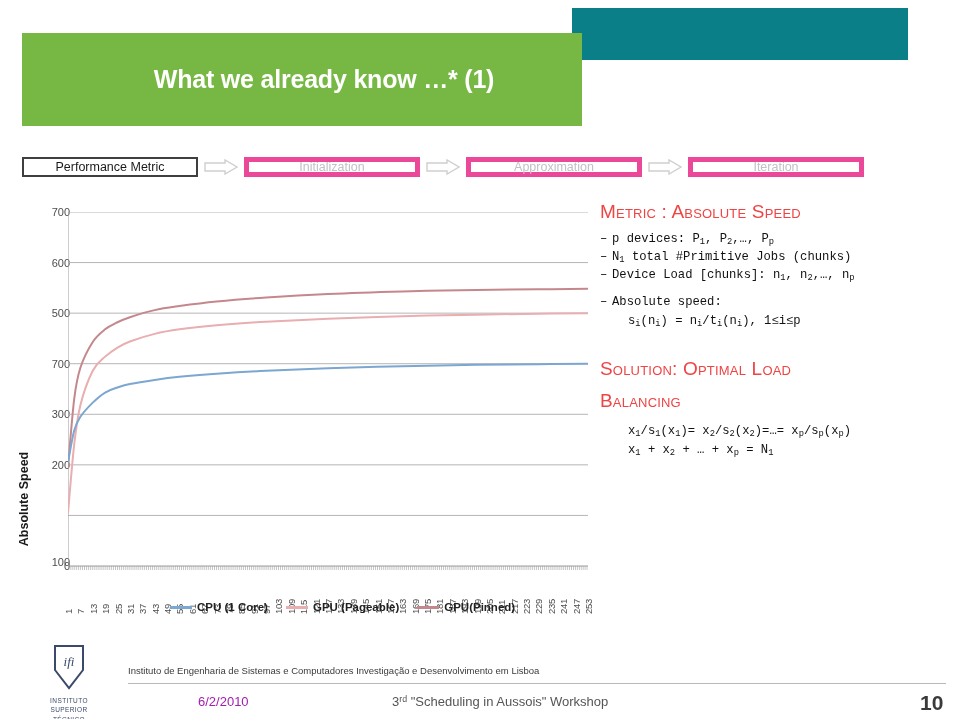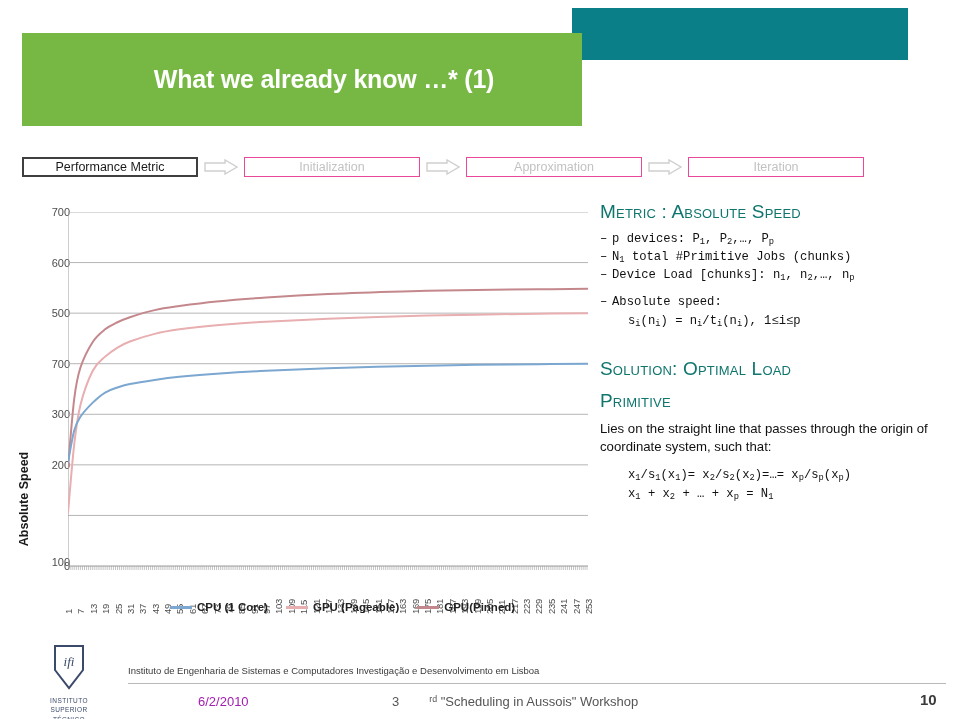--- a/index.html
+++ b/index.html
@@ -34,21 +34,21 @@
   #teal-bar { position: absolute; left: 6px; top: 8px; width: 336px; height: 52px; background: #0a7f87; }
 
   
   #breadcrumb { position: absolute; left: 22px; top: 155px; width: 925px; height: 24px; display: flex; align-items: center; }
   .crumb {
     height: 20px; box-sizing: border-box;
     display: flex; align-items: center; justify-content: center;
     font-size: 12.5px; background: #ffffff;
   }
   .crumb.active { border: 2px solid #3f3f3f; color: #1a1a1a; width: 176px; }
-  .crumb.dim { border: 1px solid #ec4899; color: #c2c2c2; width: 176px; }
+  .crumb.dim { border: 5px solid #ec4899; color: #c2c2c2; width: 176px; }
   .crumb-arrow { width: 46px; display: flex; align-items: center; justify-content: center; }
   .crumb-arrow svg { display: block; }
 
   
   #chart-panel { position: absolute; left: 0px; top: 192px; width: 592px; height: 438px; }
   #chart-ylabel {
     position: absolute; left: -46px; top: 300px; width: 140px;
     transform: rotate(-90deg); transform-origin: center;
     text-align: center; font-size: 12.5px; font-weight: bold; color: #1a1a1a;
   }
@@ -62,43 +62,43 @@
     writing-mode: vertical-rl; transform: rotate(180deg);
     white-space: nowrap; letter-spacing: -0.3px;
   }
   #legend { position: absolute; left: 170px; top: 596px; width: 420px; height: 22px; display: flex; align-items: center; gap: 18px; }
   .legend-item { display: flex; align-items: center; gap: 5px; font-size: 11.5px; color: #222; font-weight: 600; }
   .legend-swatch { width: 22px; height: 3px; display: inline-block; }
 
   
   #content { position: absolute; left: 600px; top: 200px; width: 350px; }
   .heading {
-    color: #0f766e; font-size: 19px; line-height: 1.22; margin-bottom: 8px;
+    color: #ef4444; font-size: 19px; line-height: 1.22; margin-bottom: 8px;
     font-variant: small-caps; letter-spacing: .2px;
   }
   .mono-list { font-family: "Liberation Mono", monospace; font-size: 12.2px; color: #111; line-height: 1.45; }
   .mono-line { white-space: nowrap; }
   .mono-line .dash { display: inline-block; width: 12px; }
   .spacer-sm { height: 10px; }
   .para { font-size: 13.2px; color: #111; line-height: 1.36; margin-top: 4px; }
   .eq { font-family: "Liberation Mono", monospace; font-size: 12.2px; color: #111; line-height: 1.55; margin-left: 28px; white-space: nowrap; }
   sub { font-size: .72em; vertical-align: -0.22em; }
   .section-gap { height: 26px; }
 
   
   #footer { position: absolute; left: 0; top: 636px; width: 959px; height: 83px; }
   #ist-logo { position: absolute; left: 38px; top: 8px; width: 62px; text-align: center; }
   #ist-shield { width: 34px; height: 46px; margin: 0 auto; }
   #ist-text { font-size: 6.5px; color: #3b4a6b; line-height: 1.45; letter-spacing: .4px; margin-top: 2px; }
   #inesc-long { position: absolute; left: 128px; top: 29px; font-size: 9.5px; color: #3a3a3a; white-space: nowrap; }
   #footer-rule { position: absolute; left: 128px; top: 47px; width: 818px; height: 1px; background: #b9b9b9; }
   #footer-date { position: absolute; left: 198px; top: 694px; font-size: 13px; color: #a21caf; }
   #footer-venue { position: absolute; left: 392px; top: 694px; font-size: 13px; color: #555; }
-  #footer-page { position: absolute; left: 920px; top: 691px; font-size: 15px; font-weight: bold; color: #3a3a3a; }
-  sup { font-size: .68em; vertical-align: .45em; padding-left: 30px; }
+  #footer-page { position: absolute; left: 920px; top: 691px; font-size: 21px; font-weight: bold; color: #3a3a3a; }
+  sup { font-size: .68em; vertical-align: .45em; }
 </style>
 </head>
 <body>
 
 <div id="header-band">
 
   <div id="logo-cluster">
 
     <div id="teal-bar"></div>
 
@@ -495,23 +495,22 @@
       <span class="dash">–</span>Absolute speed:
     </div>
     <div class="eq">
       s<sub>i</sub>(n<sub>i</sub>) = n<sub>i</sub>/t<sub>i</sub>(n<sub>i</sub>), 1≤i≤p
     </div>
   </div>
 
   <div class="section-gap"></div>
 
   <div class="heading">Solution: Optimal Load</div>
-  <div class="heading">Primitive</div>
-
-  <div class="para">Lies on the straight line that passes through the origin of coordinate system, such that:</div>
+  <div class="heading">Balancing</div>
+
 
   <div class="eq" style="margin-top:10px">
     x<sub>1</sub>/s<sub>1</sub>(x<sub>1</sub>)= x<sub>2</sub>/s<sub>2</sub>(x<sub>2</sub>)=…= x<sub>p</sub>/s<sub>p</sub>(x<sub>p</sub>)
   </div>
   <div class="eq">
     x<sub>1</sub> + x<sub>2</sub> + … + x<sub>p</sub> = N<sub>1</sub>
   </div>
 </div>
 
 <div id="footer">

